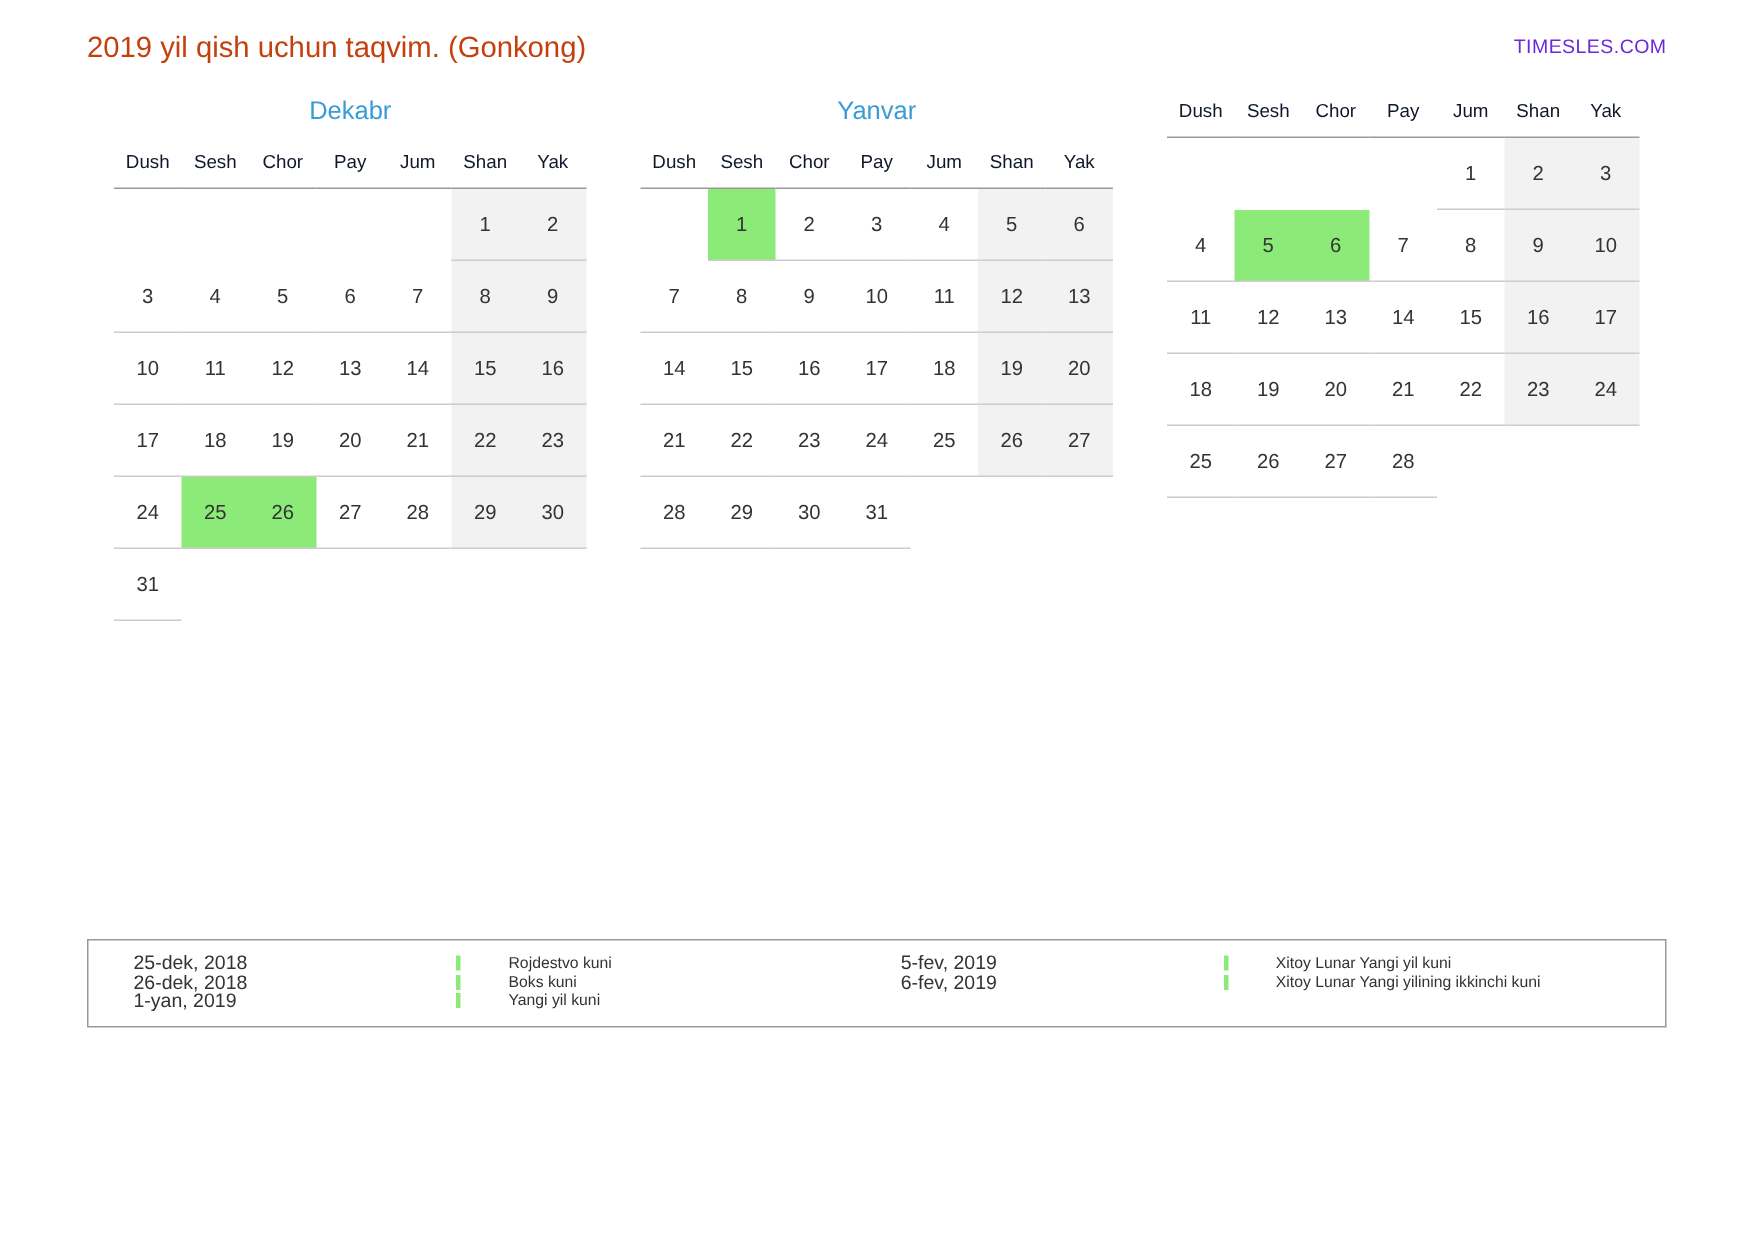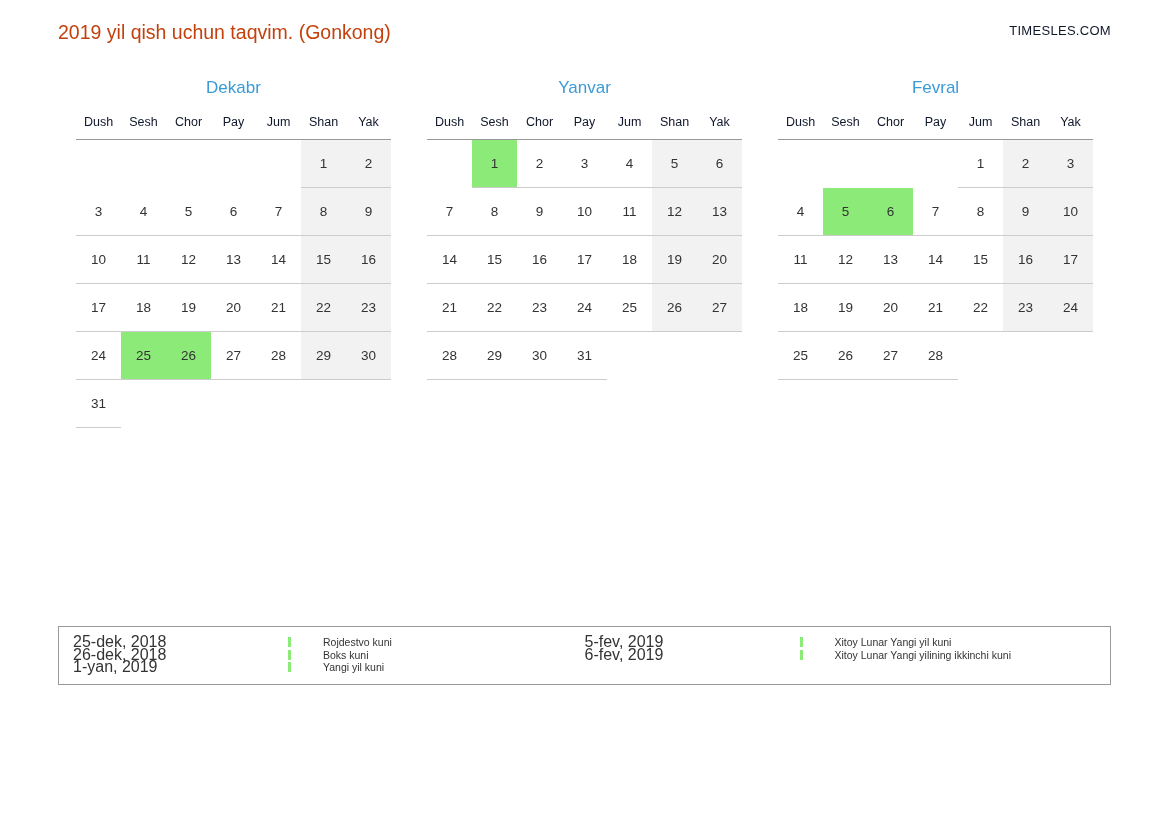--- a/index.html
+++ b/index.html
@@ -29,27 +29,27 @@
     font-weight: normal;
     margin: 0;
     line-height: 28px;
     display: inline-block;
   }
   .site-brand {
     position: absolute;
     right: 0;
     top: 5px;
     font-size: 13px;
-    color: #0f172a;
+    color: #6d28d9;
     letter-spacing: 0.3px;
   }
 
   .calendars {
     position: absolute;
-    top: 78px;
+    top: 64px;
     left: 58px;
     width: 1053px;
     display: flex;
     justify-content: flex-start;
   }
   .month {
     width: 351px;
     box-sizing: border-box;
   }
   .month-title {
@@ -104,25 +104,26 @@
     box-sizing: border-box;
     border: 1px solid #999999;
     padding: 9px 14px 10px 14px;
     display: flex;
   }
   .legend-col {
     display: flex;
     width: 50%;
   }
   .legend-dates {
-    font-size: 16px;
+    font-size: 13px;
     color: #333333;
     line-height: 12.6px;
     width: 215px;
     flex: none;
+    margin-left: 16px;
   }
   .legend-names {
     font-size: 10.5px;
     color: #333333;
     line-height: 12.6px;
   }
   .legend-name-row {
     display: flex;
     align-items: flex-start;
     line-height: 12.6px;
@@ -276,21 +277,20 @@
             <td class="">30</td>
             <td class="">31</td>
             <td class="empty">&nbsp;</td>
             <td class="empty">&nbsp;</td>
             <td class="empty">&nbsp;</td>
           </tr>
         </tbody>
       </table>
     </div>
     <div class="month">
-      <div class="month-title">Fevral</div>
       <table class="month-grid">
         <thead>
           <tr>
             <th>Dush</th>
             <th>Sesh</th>
             <th>Chor</th>
             <th>Pay</th>
             <th>Jum</th>
             <th>Shan</th>
             <th>Yak</th>

